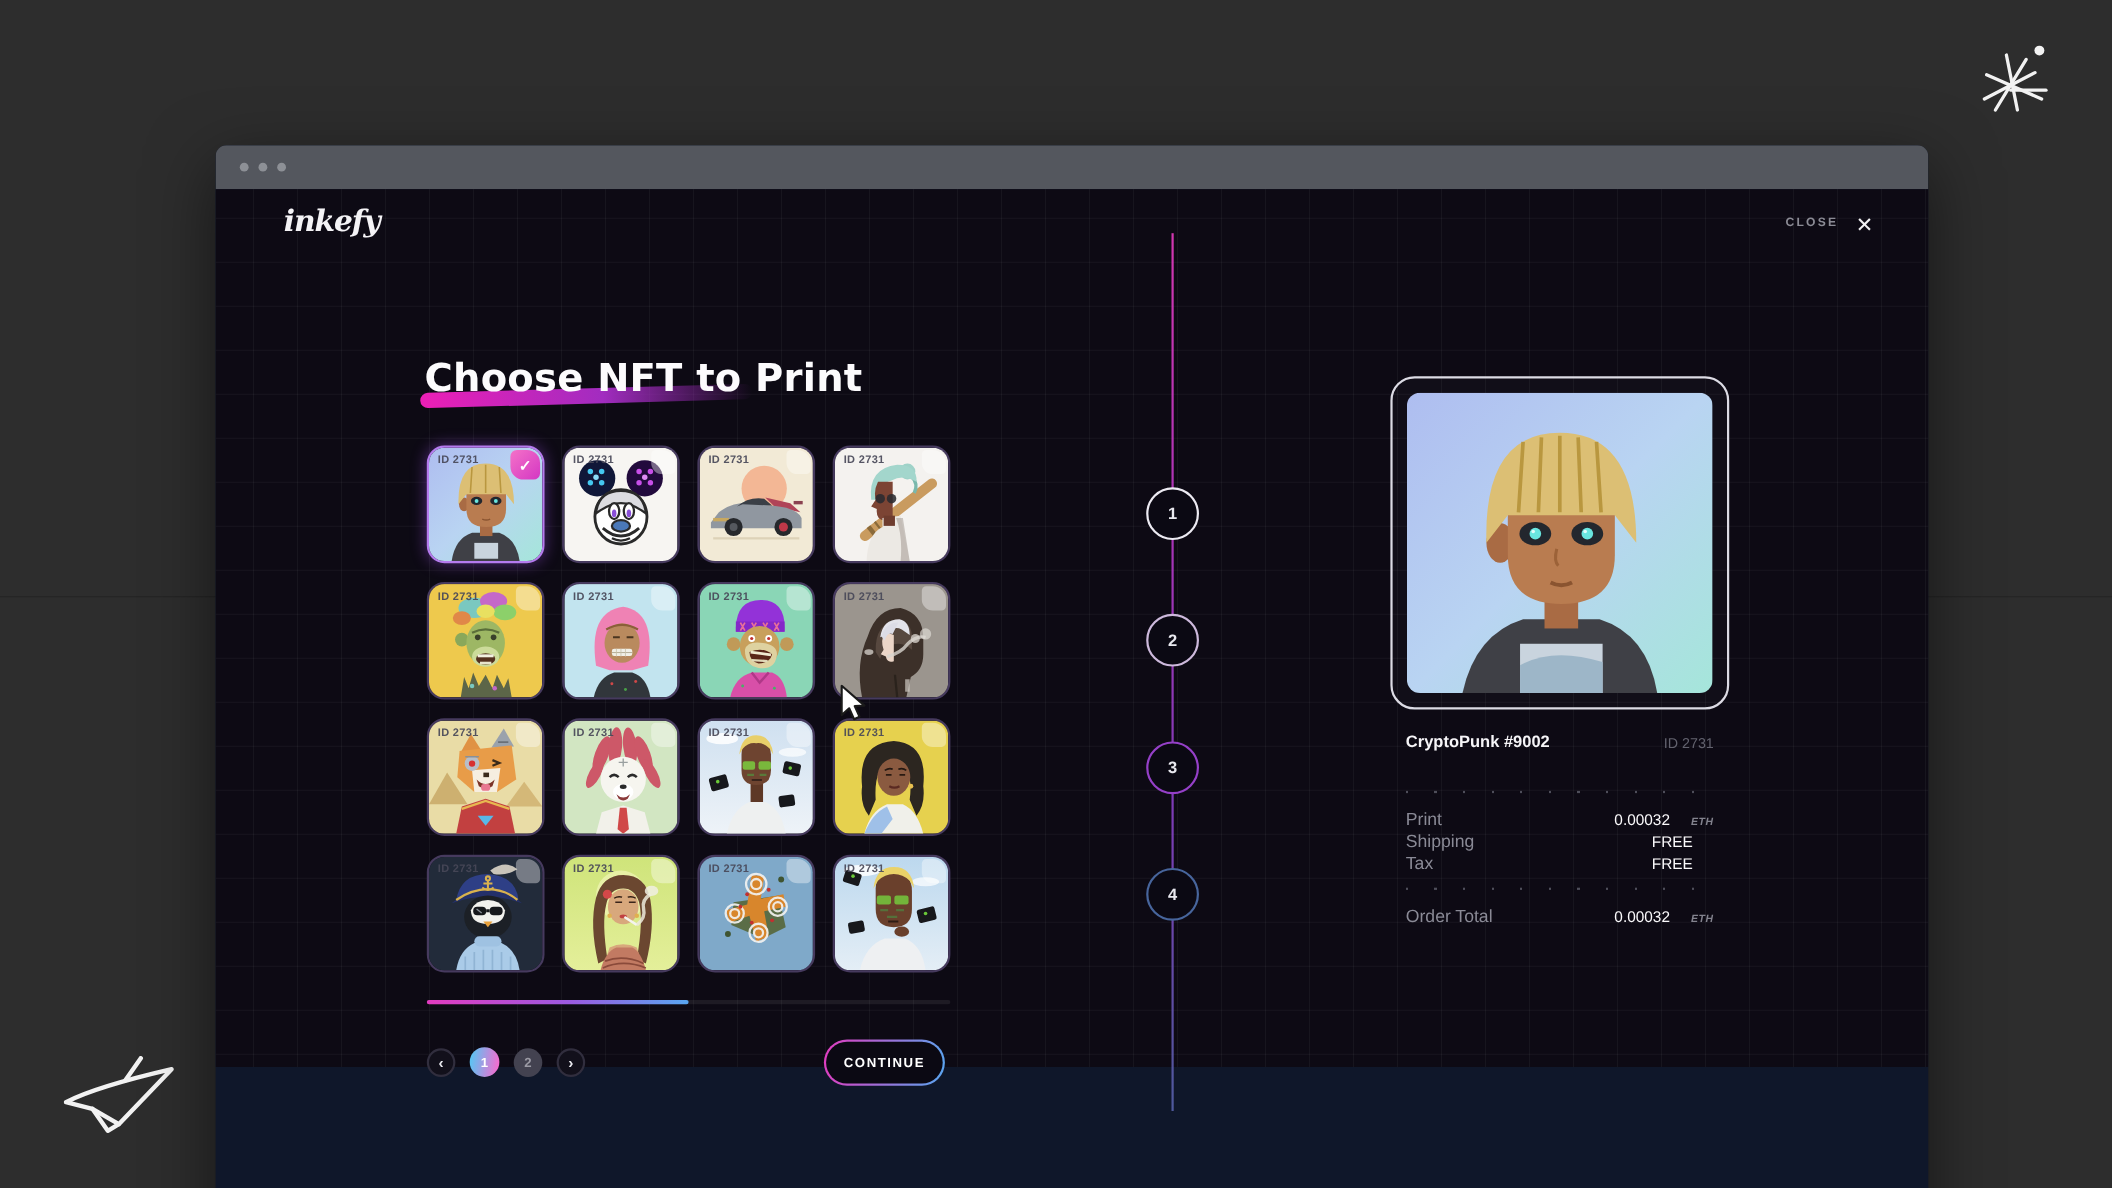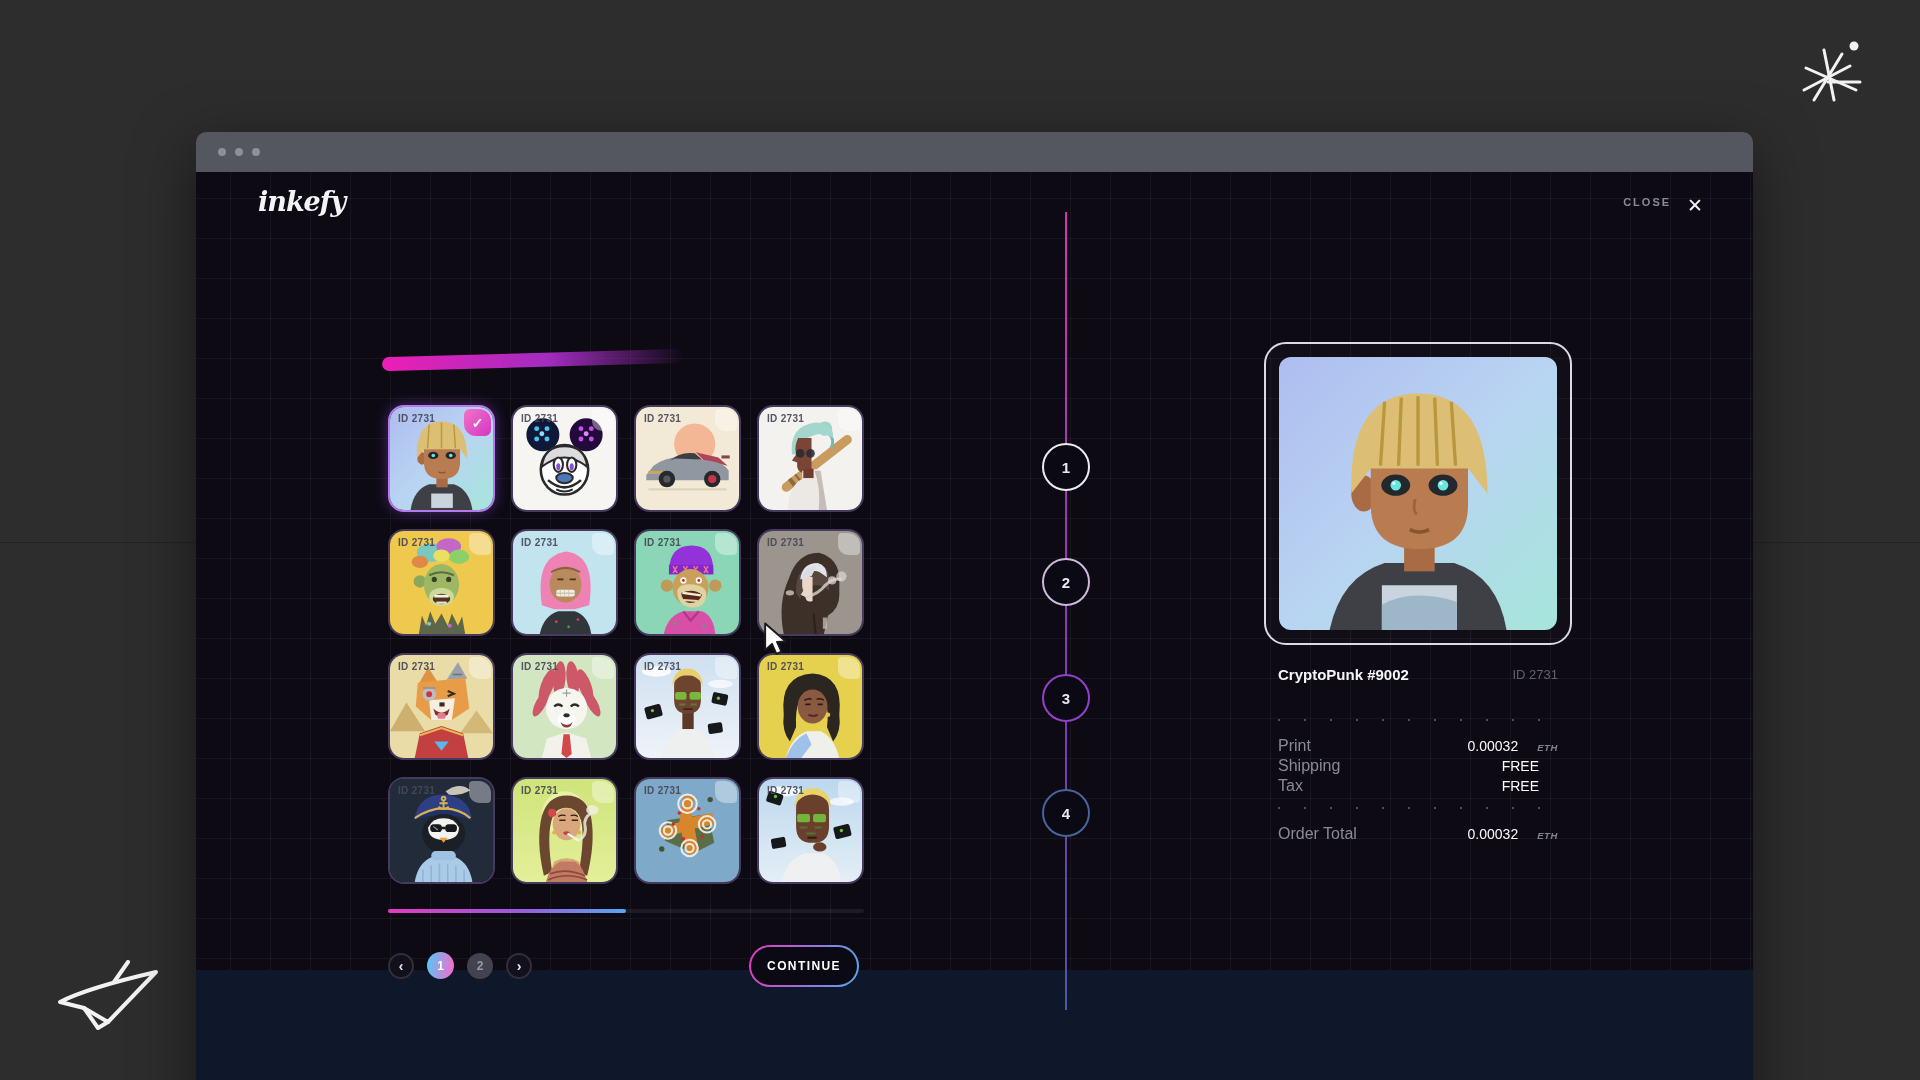--- a/index.html
+++ b/index.html
@@ -81,21 +81,21 @@
   .step.s3 { top:502px; border:2px solid #9540c8; }
   .step.s4 { top:617px; border:2px solid #47659c; }
 
   
   .preview { position:absolute; left:1068px; top:170px; width:308px; height:303px;
              border:2px solid #dcdbe4; border-radius:22px; padding:13px; background:rgba(255,255,255,.02); }
   .preview-art { width:100%; height:100%; border-radius:12px; overflow:hidden; }
   .preview-art svg { width:100%; height:100%; display:block; }
 
   .summary { position:absolute; left:1068px; top:494px; width:308px; padding:0 14px; color:#fff; }
-  .name-row { display:flex; justify-content:space-between; align-items:center; }
+  .name-row { display:flex; justify-content:space-between; align-items:flex-end; }
   .nft-name { font-size:15px; font-weight:700; color:#f6f5f8; }
   .nft-id { font-size:13px; color:#62626e; }
   .dotted { height:2px; background:repeating-linear-gradient(90deg,#4e4e5a 0 2px,transparent 2px 26px); }
   .d1 { margin-top:36px; } .d2 { margin-top:10px; }
   .srow { display:flex; justify-content:space-between; align-items:baseline; height:20px; }
   .srow.r1 { margin-top:16px; } .srow.r2,.srow.r3 { } .srow.total { margin-top:14px;align-items:flex-end; }
   .slabel { font-size:16px; color:#8a8a96; }
   .sval { font-size:14px; font-weight:400; color:#fbfafc; }
   .sunit { font-size:9.5px; font-weight:700; color:#83838e; letter-spacing:.6px; margin-left:19px;font-style:italic; }
 
@@ -139,20 +139,21 @@
 
   <div class="content">
     <div class="logo">inkefy</div>
 
     <button class="close">
       <span class="lbl">CLOSE</span>
       <span class="x">✕</span>
     </button>
 
     <div class="title-swoosh"></div>
+    <h1 class="page-title">Choose NFT to Print</h1>
 
     <div class="grid">
 
       <div class="card sel">
         <div class="art">
           <svg viewBox="0 0 100 100" preserveAspectRatio="xMidYMid slice">
             <defs>
                 <linearGradient id="bgA" x1="0" y1="0" x2="1" y2="1">
               <stop offset="0" stop-color="#aebdf0"></stop>
                   <stop offset=".5" stop-color="#b9d4f2"></stop>

